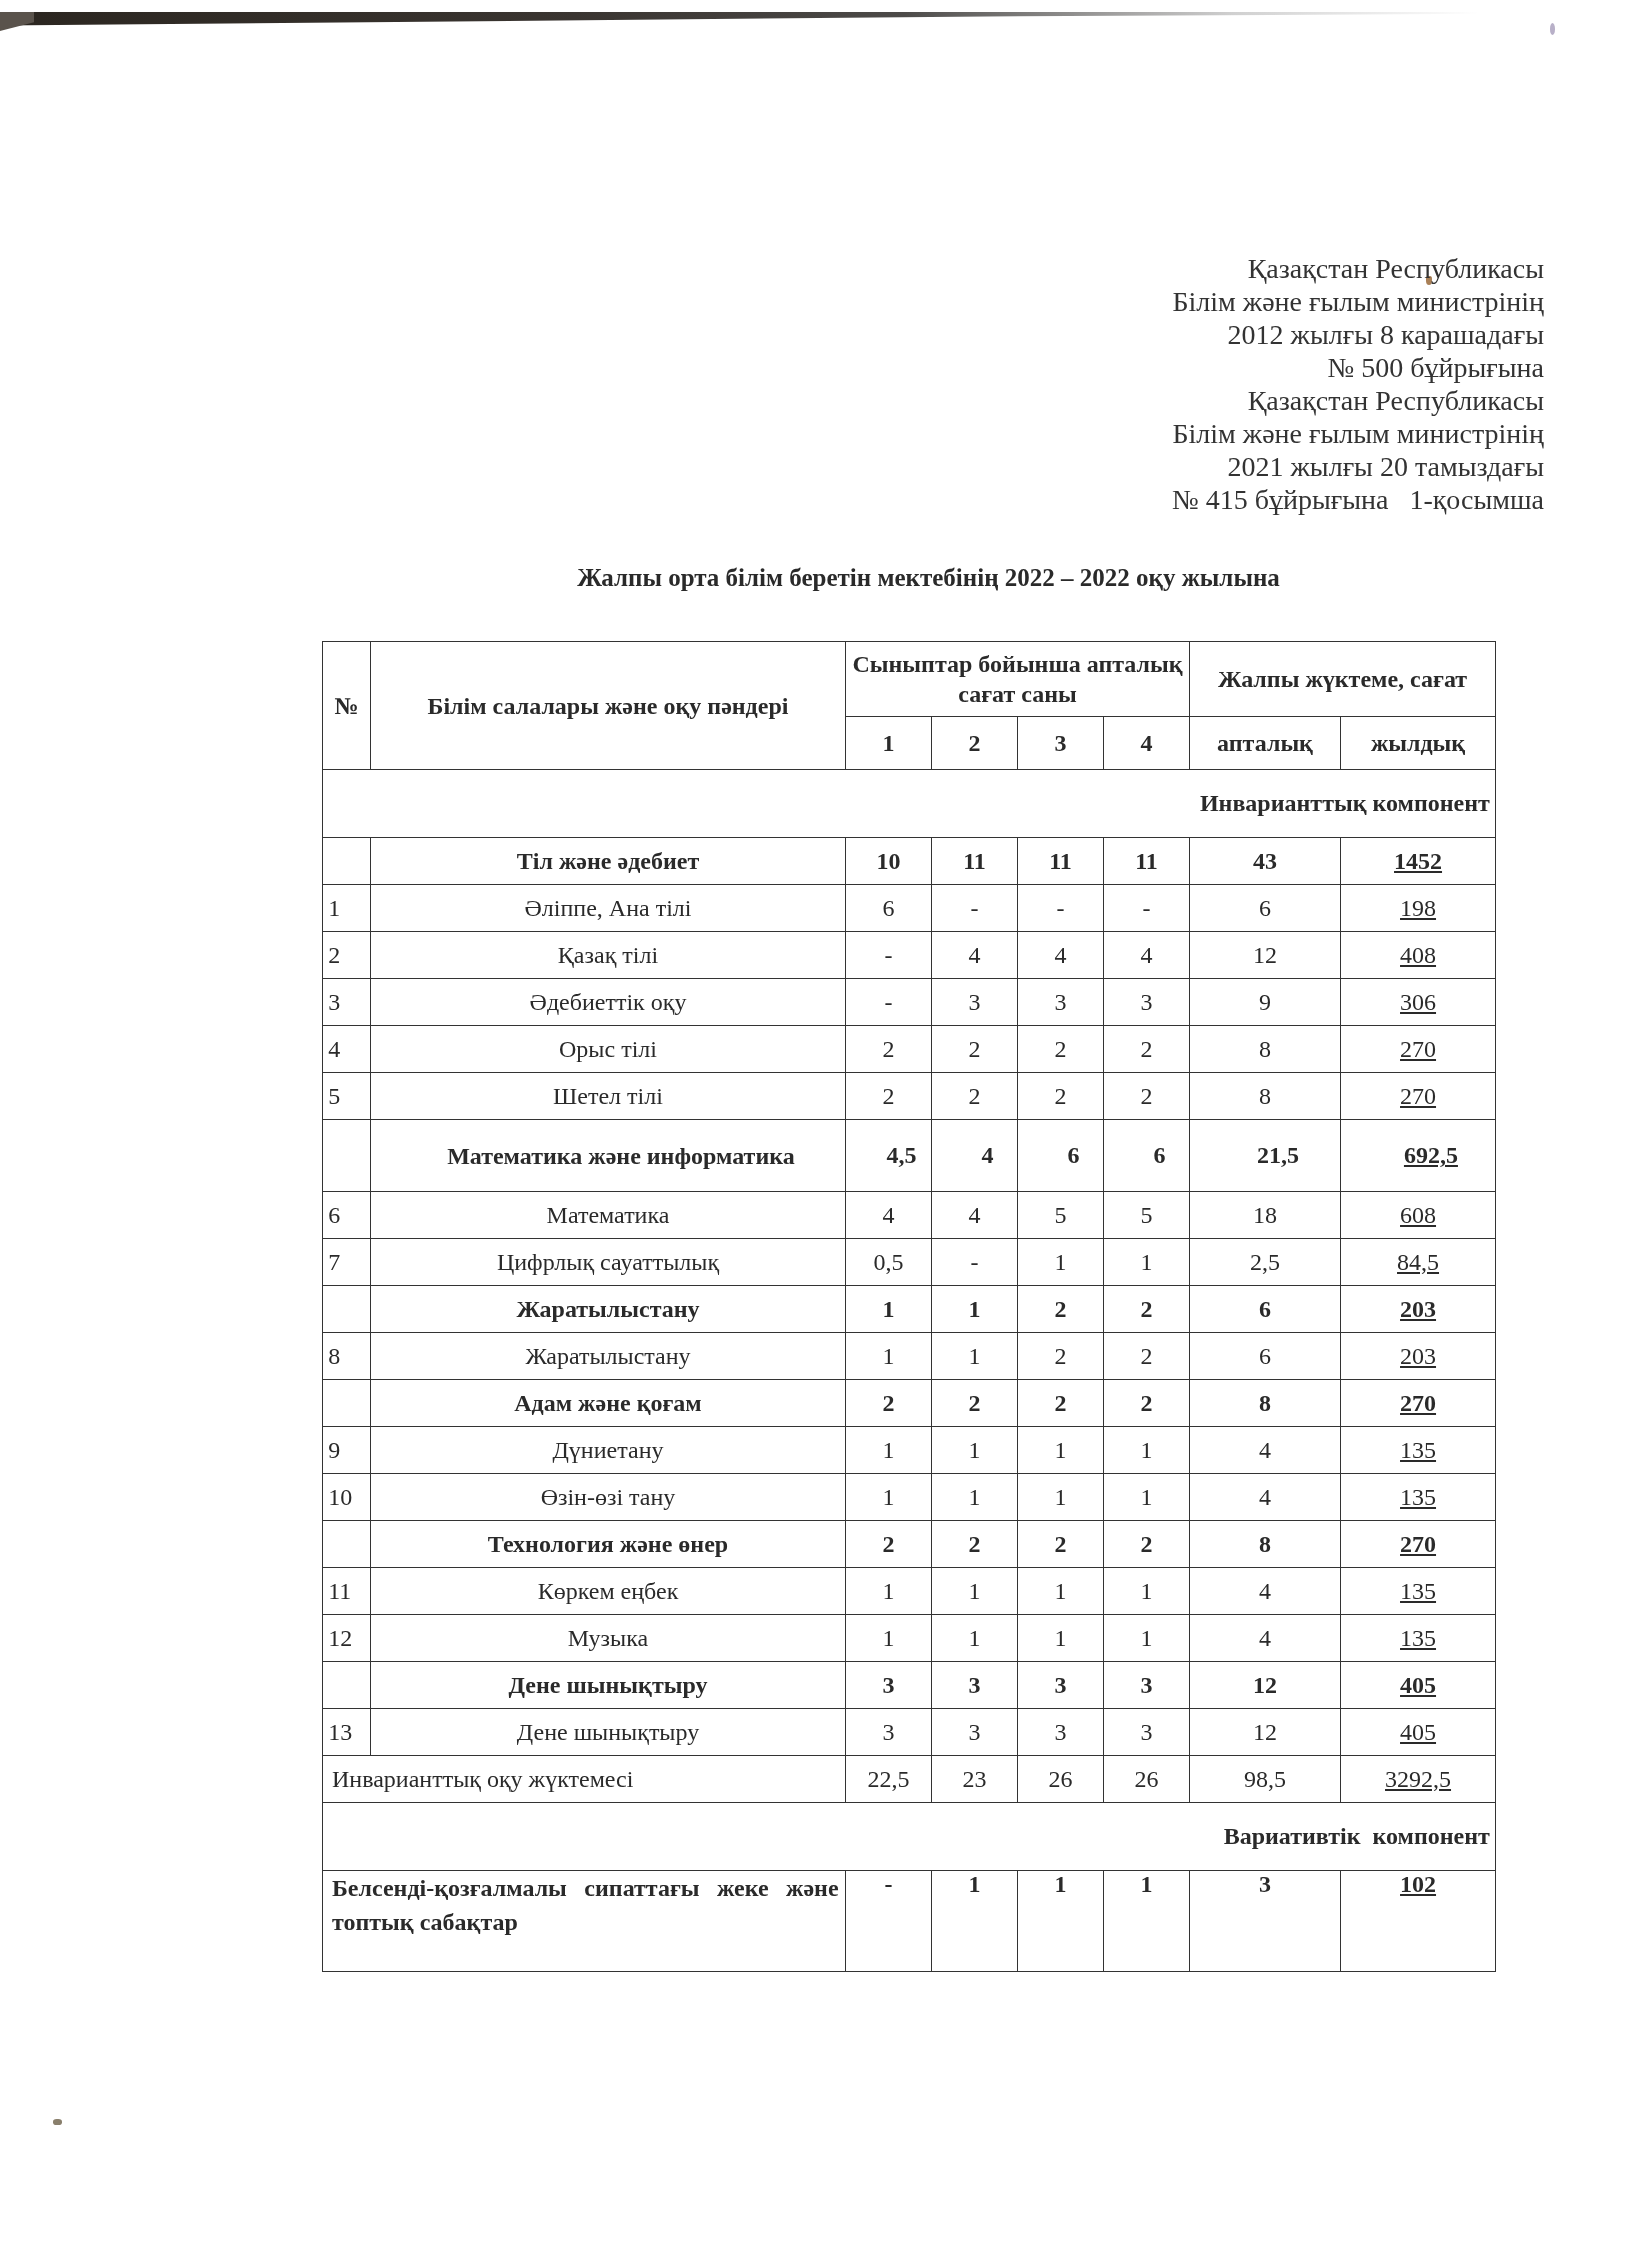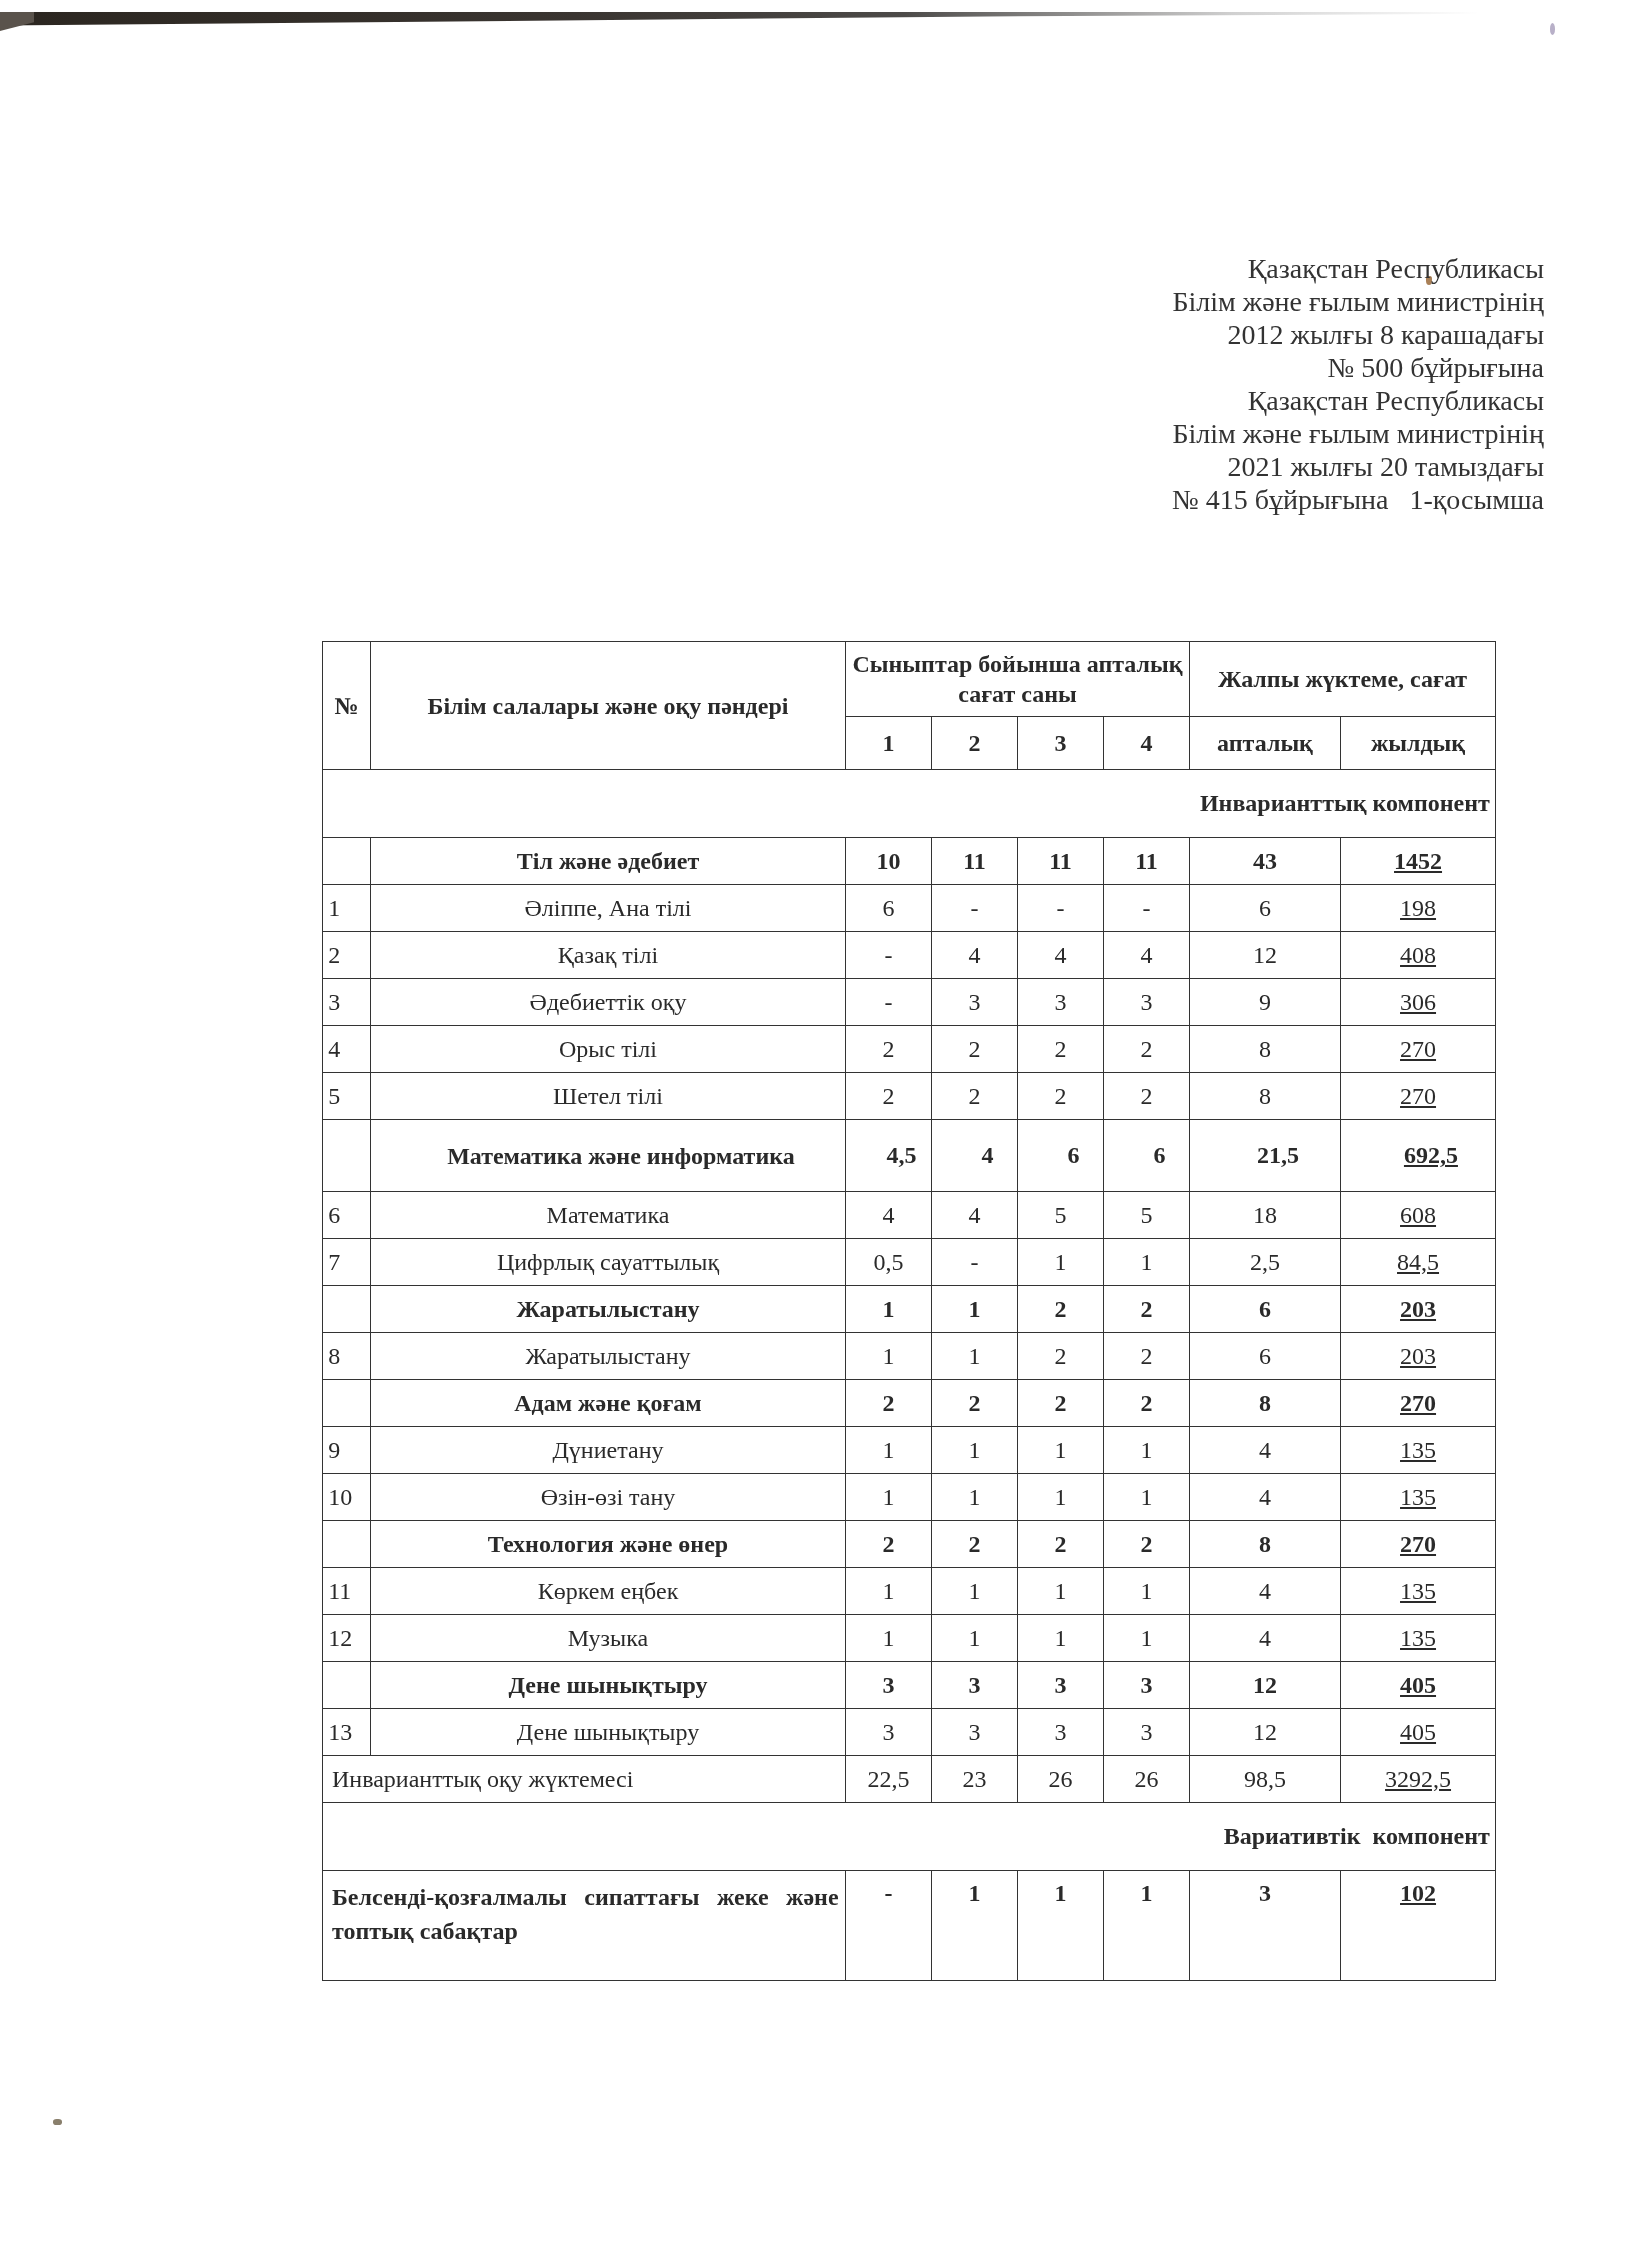--- a/index.html
+++ b/index.html
@@ -32,21 +32,21 @@
     tr.hdr2 th { height: 52px; }
     tr.section td { height: 67px; text-align: right; font-weight: bold; }
     tr.row td { height: 46px; }
     tr.tall td { height: 71px; padding-left: 31px; }
     tr.group td { font-weight: bold; }
     td.num { text-align: left; padding-left: 2.6px; }
     td.subj { text-align: center; padding-left: 10.3px; line-height: 28px; }
     td.val { text-align: center; }
     td.val-yr { text-align: center; padding-left: 19.3px; text-decoration: underline; }
     tr.total td.subj-span { text-align: left; padding-left: 9px; }
-    tr.varrow td { height: 100px; vertical-align: top; padding-top: 9px; }
+    tr.varrow td { height: 100px; vertical-align: top; }
     tr.varrow td.subj-span { font-weight: bold; text-align: justify; text-align-last: left; padding-left: 9px; padding-right: 6.4px; line-height: 34px; }
   </style>
 </head>
 <body>
 
 <div class="scan-edge">
   <div class="band"></div>
   <div class="corner"></div>
 </div>
 <div class="speck" style="left:1550px; top:23px;"></div>
@@ -58,20 +58,21 @@
   <div>Білім және ғылым министрінің</div>
   <div>2012 жылғы 8 карашадағы</div>
   <div>№ 500 бұйрығына</div>
   <div>Қазақстан Республикасы</div>
   <div>Білім және ғылым министрінің</div>
   <div>2021 жылғы 20 тамыздағы</div>
   <div style="white-space:pre">№ 415 бұйрығына   1-қосымша</div>
 </div>
 
 <div class="doc-title">
+  <div>Жалпы орта білім беретін мектебінің 2022 – 2022 оқу жылына</div>
 </div>
 
 <table class="plan">
   <colgroup>
     <col class="c-no">
       <col class="c-subj">
       <col class="c-g">
       <col class="c-g">
       <col class="c-g">
       <col class="c-g">

